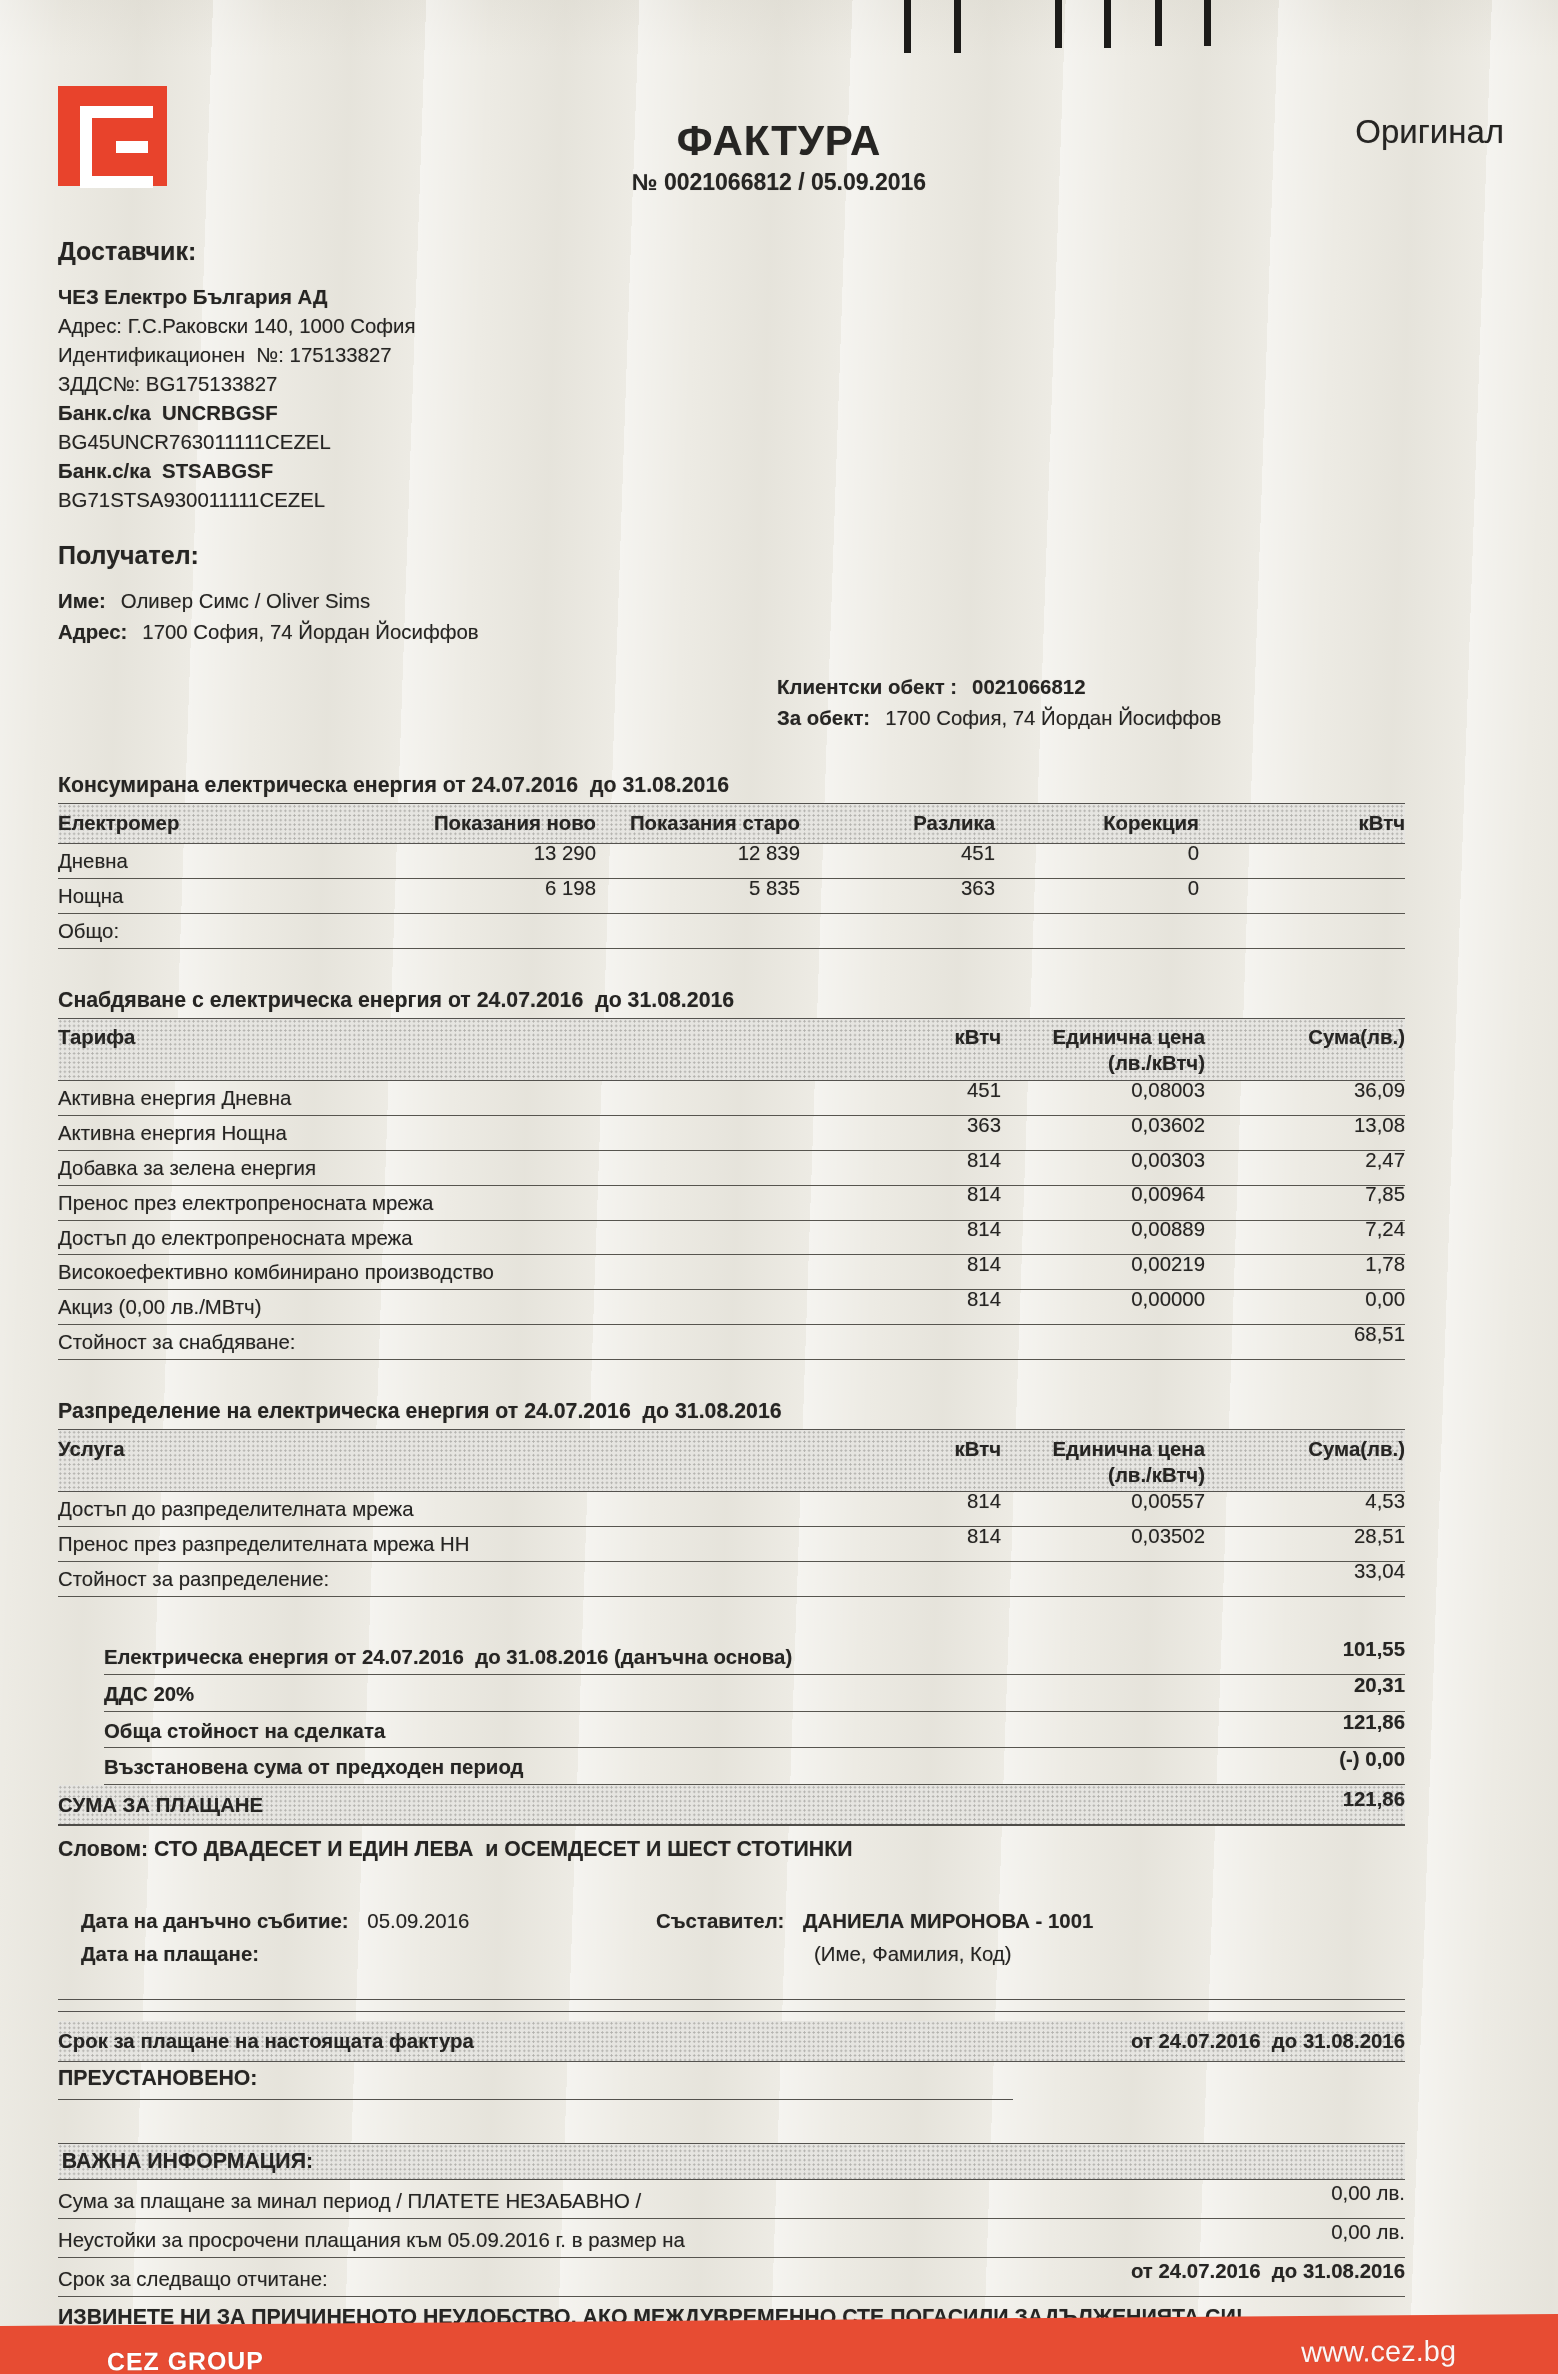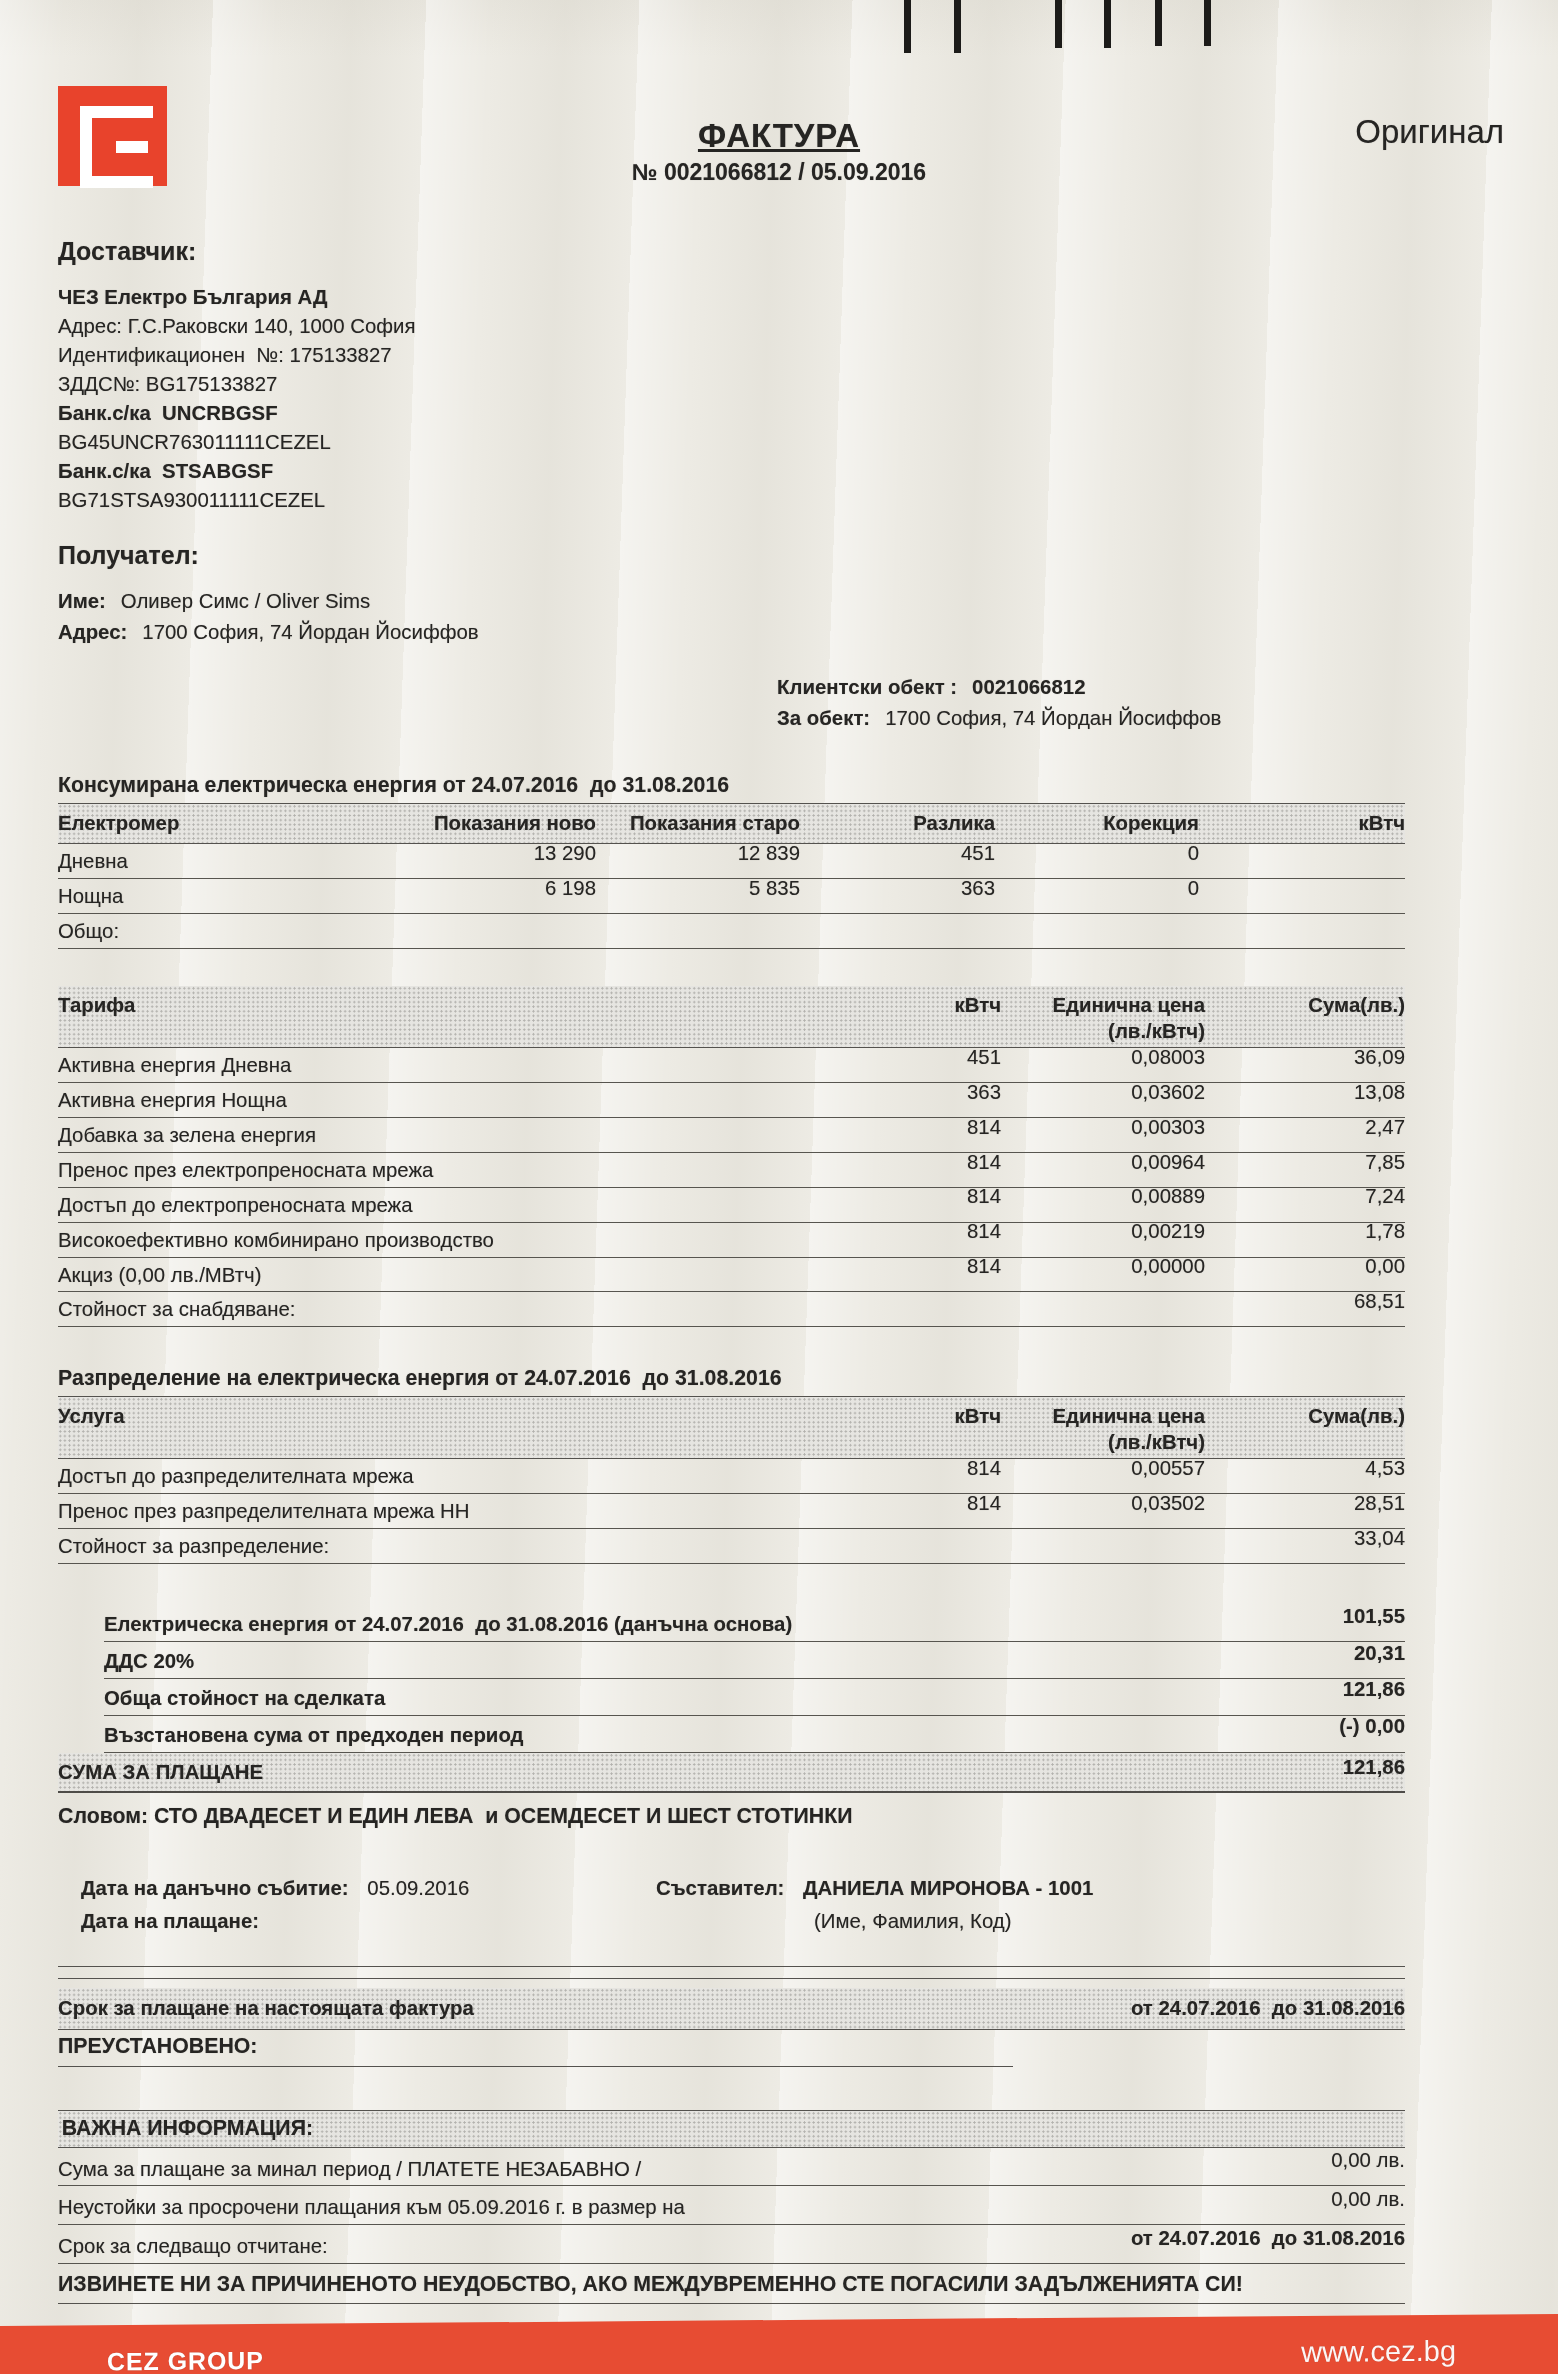--- a/index.html
+++ b/index.html
@@ -20,21 +20,21 @@
 
   
   .regmark{position:absolute;top:0;width:6.5px;background:#1c1b19;}
 
   
   .logo{position:absolute;left:58px;top:86px;width:109px;height:100px;background:#e8432c;}
   .logo-inner{position:absolute;left:22px;top:20.4px;width:61px;height:58px;
     border-left:12px solid #fff;border-top:12px solid #fff;border-bottom:12px solid #fff;}
   .logo-mid{position:absolute;left:24px;top:23px;width:32px;height:12px;background:#fff;}
   .title-block{position:absolute;left:0;right:0;top:117px;text-align:center;}
-  .inv-title{font-size:33px;font-weight:700;letter-spacing:0.9px;text-decoration:underline;}
+  .inv-title{font-size:42px;font-weight:700;letter-spacing:0.9px;}
   .inv-no{font-size:23px;font-weight:700;margin-top:3.7px;}
   .original{position:absolute;right:54px;top:113px;font-size:33px;}
 
   .content{position:absolute;left:58px;top:0;width:1347px;padding-top:237px;font-size:20.4px;line-height:29px;}
 
   .sec-h{font-size:25px;font-weight:700;margin-bottom:16.7px;}
   .sline{white-space:pre-wrap;line-height:29px;}
 
   .recipient{margin-top:26px;}
   .r-line{line-height:31px;}
@@ -196,20 +196,21 @@
             <div class="cell num"></div>
             <div class="cell num"></div>
             <div class="cell num"></div>
             <div class="cell num"></div>
             <div class="cell num"></div>
           </div>
         </div>
     </div>
 
     <div class="tbl t4">
+      <div class="ttitle">Снабдяване с електрическа енергия от 24.07.2016  до 31.08.2016</div>
       <div class="thead halftone">
         <div class="grid">
           <div class="cell h">Тарифа</div>
           <div class="cell h">кВтч</div>
           <div class="cell h">Единична цена</div>
           <div class="cell h">Сума(лв.)</div>
         </div>
         <div class="grid">
           <div class="cell"></div>
             <div class="cell"></div>

